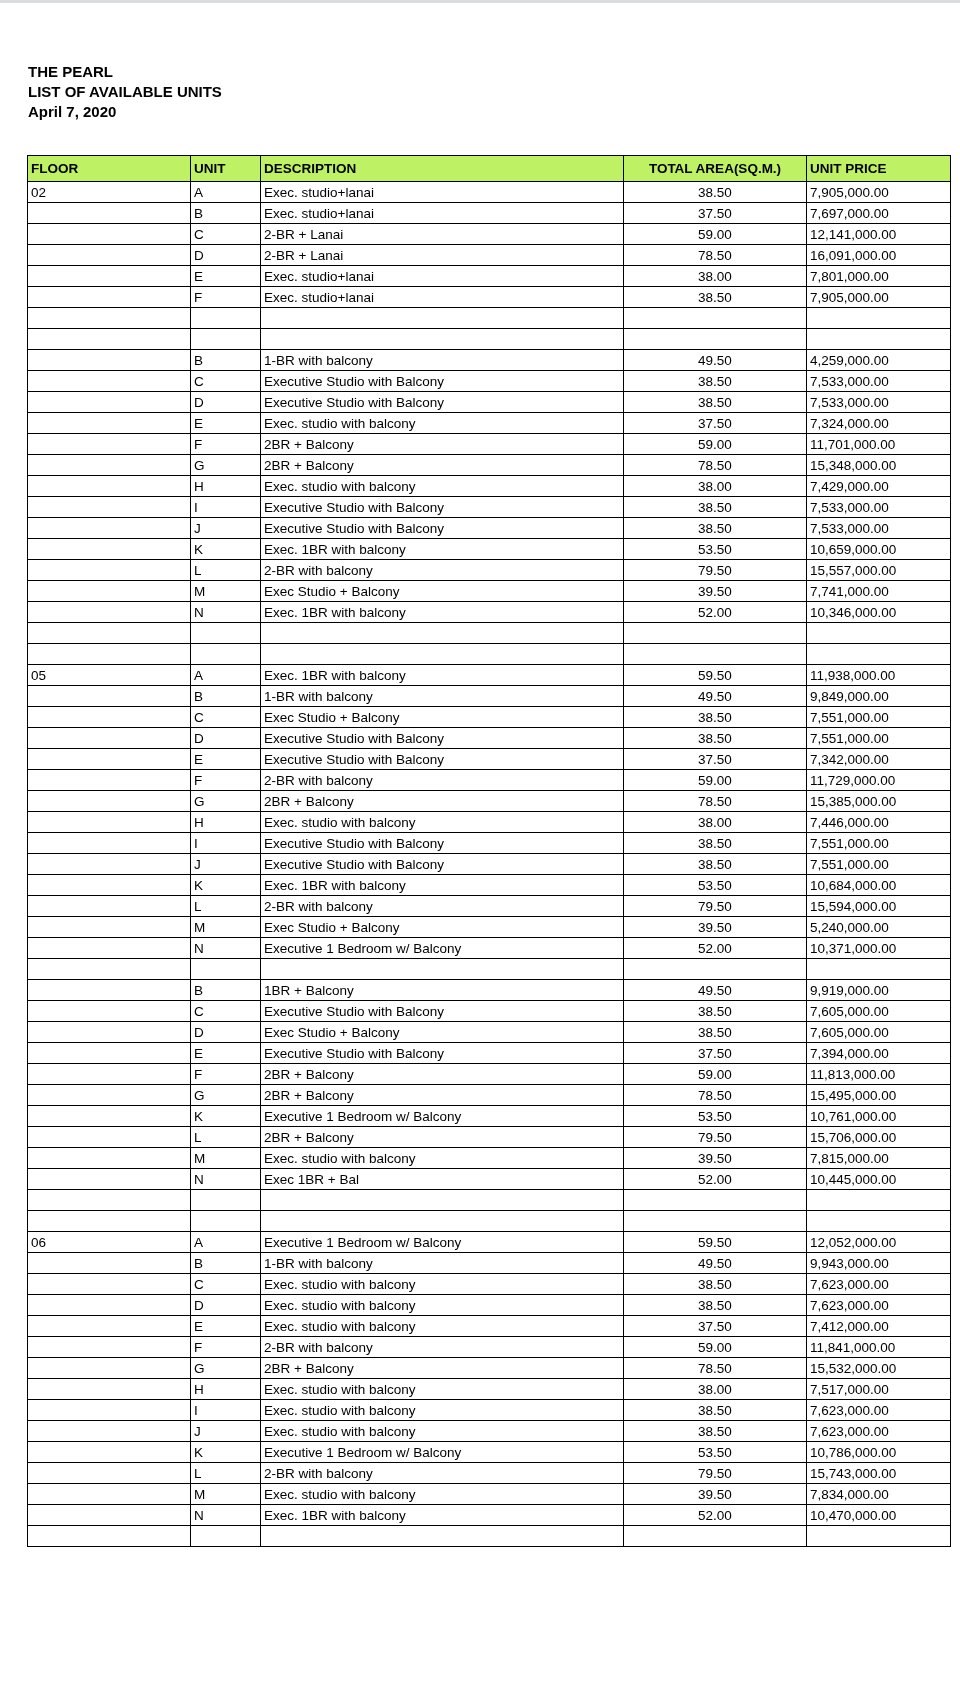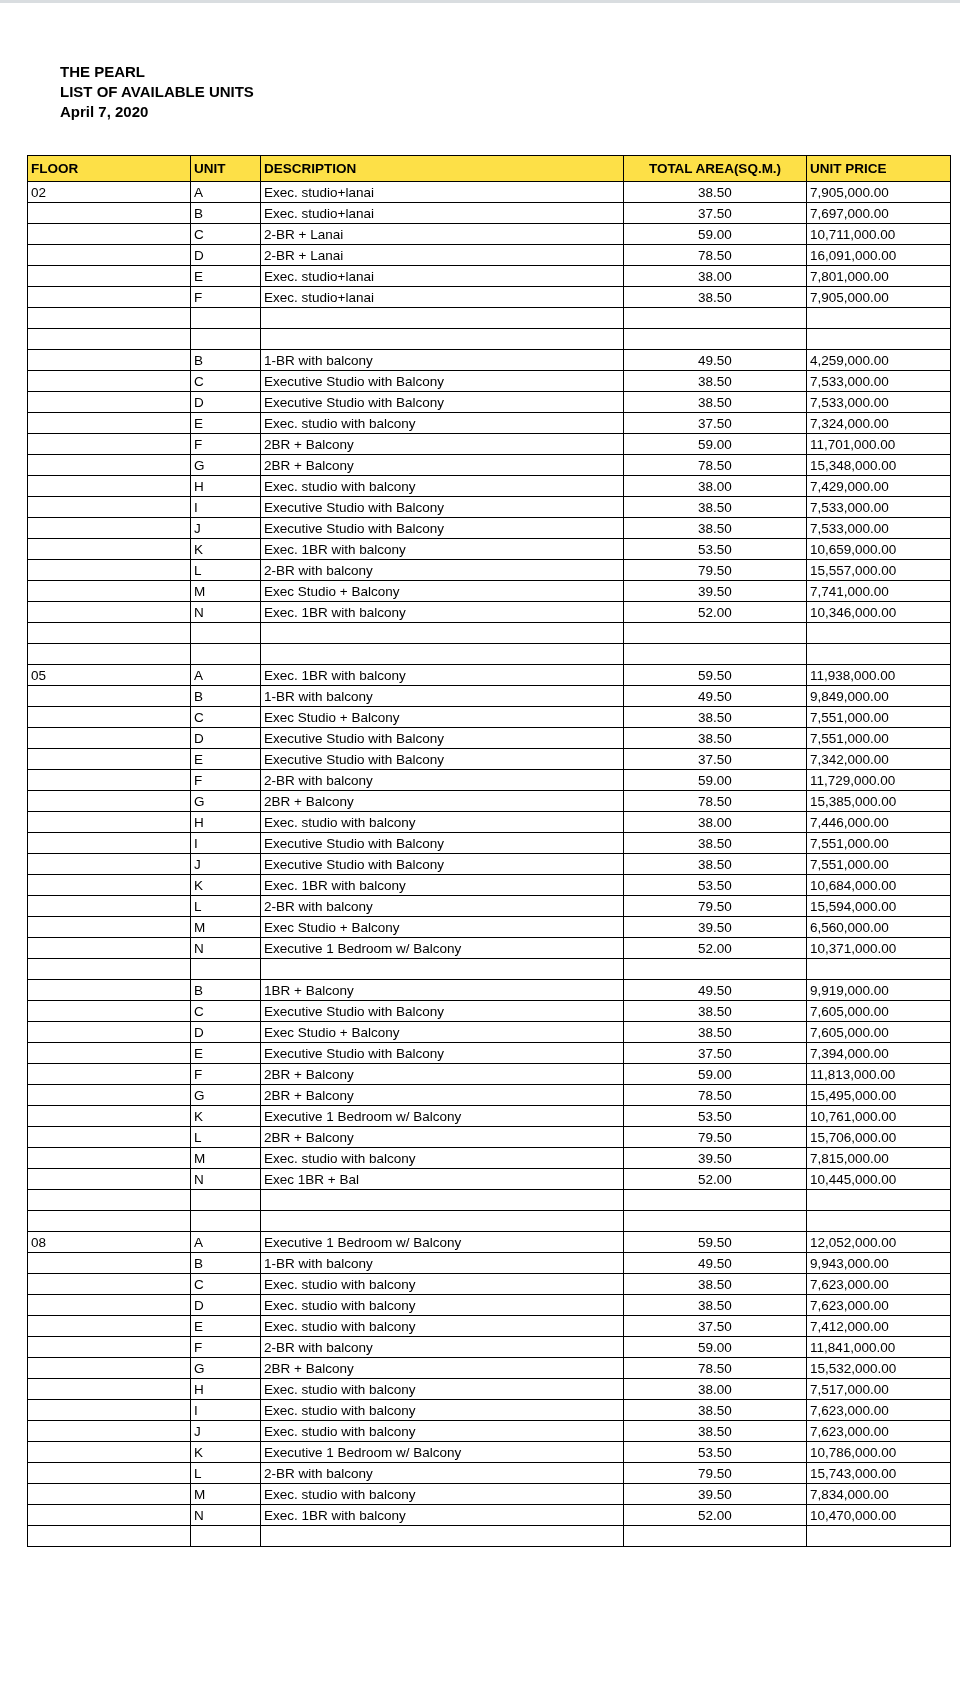--- a/index.html
+++ b/index.html
@@ -22,21 +22,20 @@
     position: absolute;
     top: 0; left: 0;
     width: 960px;
     height: 3px;
     background: #d9dde0;
   }
   .title-block {
     position: absolute;
     left: 28px;
     top: 62px;
-    margin-left: 32px;
   }
   .title-block div {
     font-weight: bold;
     font-size: 15px;
     line-height: 20px;
     white-space: nowrap;
   }
   table.units {
     position: absolute;
     left: 27px;
@@ -49,21 +48,21 @@
     border: 1px solid #000000;
     font-size: 13.5px;
     padding: 0 3px;
     height: 20px;
     overflow: hidden;
     white-space: nowrap;
     vertical-align: middle;
     text-align: left;
   }
   table.units thead th {
-    background: #fde047;
+    background: #bef264;
     font-weight: bold;
     height: 25px;
   }
   table.units th.center, table.units td.area {
     text-align: center;
   }
 </style>
 </head>
 <body>
 
@@ -106,21 +105,21 @@
           <td>B</td>
           <td>Exec. studio+lanai</td>
           <td class="area">37.50</td>
           <td>7,697,000.00</td>
         </tr>
         <tr>
           <td>&nbsp;</td>
           <td>C</td>
           <td>2-BR + Lanai</td>
           <td class="area">59.00</td>
-          <td>10,711,000.00</td>
+          <td>12,141,000.00</td>
         </tr>
         <tr>
           <td>&nbsp;</td>
           <td>D</td>
           <td>2-BR + Lanai</td>
           <td class="area">78.50</td>
           <td>16,091,000.00</td>
         </tr>
         <tr>
           <td>&nbsp;</td>
@@ -337,21 +336,21 @@
           <td>L</td>
           <td>2-BR with balcony</td>
           <td class="area">79.50</td>
           <td>15,594,000.00</td>
         </tr>
         <tr>
           <td>&nbsp;</td>
           <td>M</td>
           <td>Exec Studio + Balcony</td>
           <td class="area">39.50</td>
-          <td>6,560,000.00</td>
+          <td>5,240,000.00</td>
         </tr>
         <tr>
           <td>&nbsp;</td>
           <td>N</td>
           <td>Executive 1 Bedroom w/ Balcony</td>
           <td class="area">52.00</td>
           <td>10,371,000.00</td>
         </tr>
         <tr>
           <td>&nbsp;</td>
@@ -438,21 +437,21 @@
           <td>&nbsp;</td>
         </tr>
         <tr>
           <td>&nbsp;</td>
           <td>&nbsp;</td>
           <td>&nbsp;</td>
           <td class="area">&nbsp;</td>
           <td>&nbsp;</td>
         </tr>
         <tr>
-          <td>08</td>
+          <td>06</td>
           <td>A</td>
           <td>Executive 1 Bedroom w/ Balcony</td>
           <td class="area">59.50</td>
           <td>12,052,000.00</td>
         </tr>
         <tr>
           <td>&nbsp;</td>
           <td>B</td>
           <td>1-BR with balcony</td>
           <td class="area">49.50</td>

